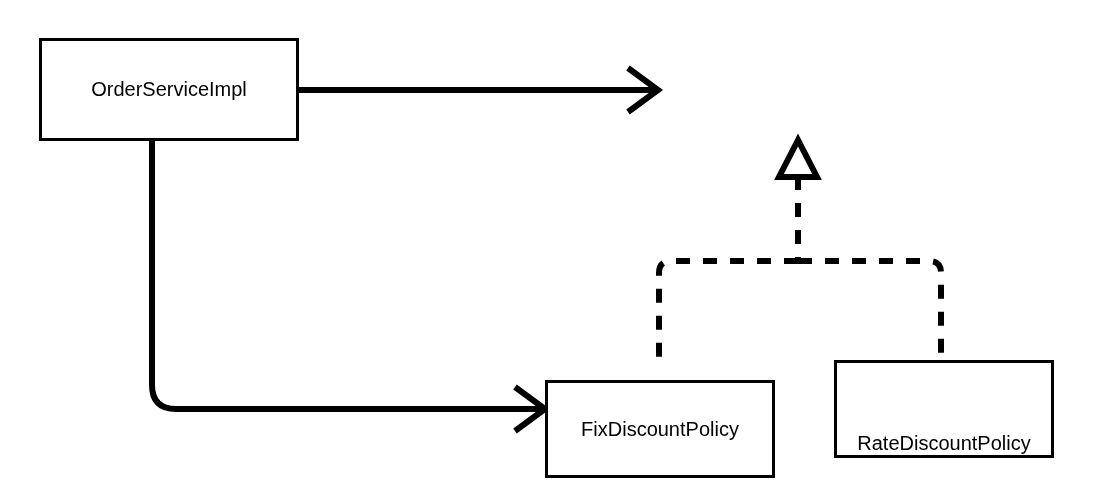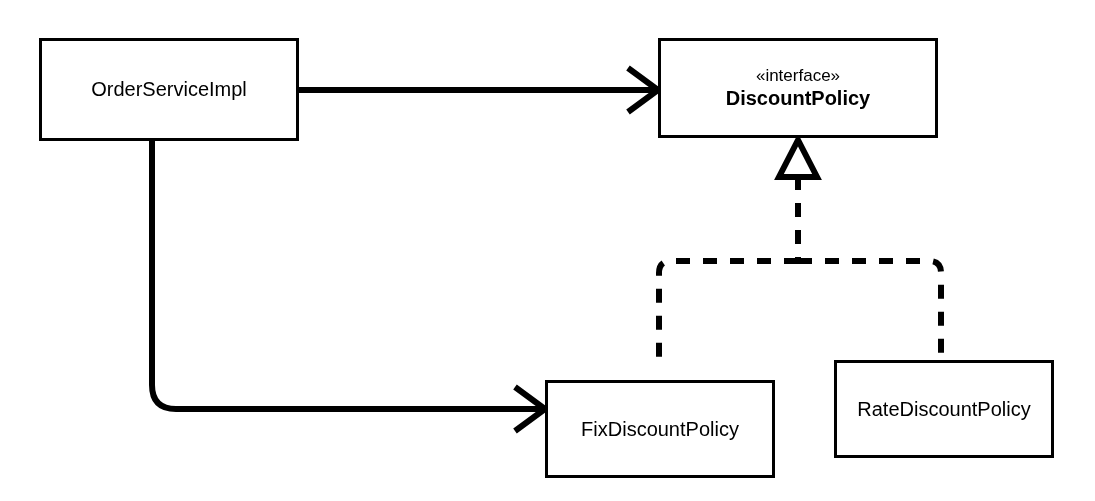--- a/index.html
+++ b/index.html
@@ -57,21 +57,21 @@
     font-family: "Liberation Sans", sans-serif;
     font-size: 20px;
     font-weight: bold;
     color: #000000;
     line-height: 1.2;
     white-space: nowrap;
   }
   #box-order-service-impl { left: 39px;  top: 38px;  width: 260px; height: 103px; }
   #box-discount-policy    { left: 658px; top: 38px;  width: 280px; height: 100px; }
   #box-fix-discount       { left: 545px; top: 380px; width: 230px; height: 98px;  }
-  #box-rate-discount      { left: 834px; top: 360px; width: 220px; height: 98px;  }
+  #box-rate-discount      { left: 834px; top: 360px; width: 220px; height: 98px; justify-content: flex-end;  }
 </style>
 </head>
 <body>
 
 <div id="diagram-canvas">
 
   <svg id="diagram-svg" viewBox="0 0 1095 501" xmlns="http://www.w3.org/2000/svg">
 
     <g>
       <line x1="260" y1="90" x2="656" y2="90" stroke="#000000" stroke-width="6" stroke-linecap="butt"></line>
@@ -92,24 +92,20 @@
       <path d="M 798 261 L 929 261 Q 941 261 941 273 L 941 360" fill="none" stroke="#000000" stroke-width="6" stroke-dasharray="14 13" stroke-linecap="butt" stroke-linejoin="round"></path>
 
       <polygon points="798,140 779,177 817,177" fill="#ffffff" stroke="#000000" stroke-width="6" stroke-linejoin="miter"></polygon>
     </g>
   </svg>
 
   <div class="uml-box" id="box-order-service-impl">
     <div class="class-name">OrderServiceImpl</div>
   </div>
 
-  <div class="uml-box" id="box-discount-policy">
-    <div class="stereotype">«interface»</div>
-    <div class="interface-name">DiscountPolicy</div>
-  </div>
 
   <div class="uml-box" id="box-fix-discount">
     <div class="class-name">FixDiscountPolicy</div>
   </div>
 
   <div class="uml-box" id="box-rate-discount">
     <div class="class-name">RateDiscountPolicy</div>
   </div>
 
 </div>

